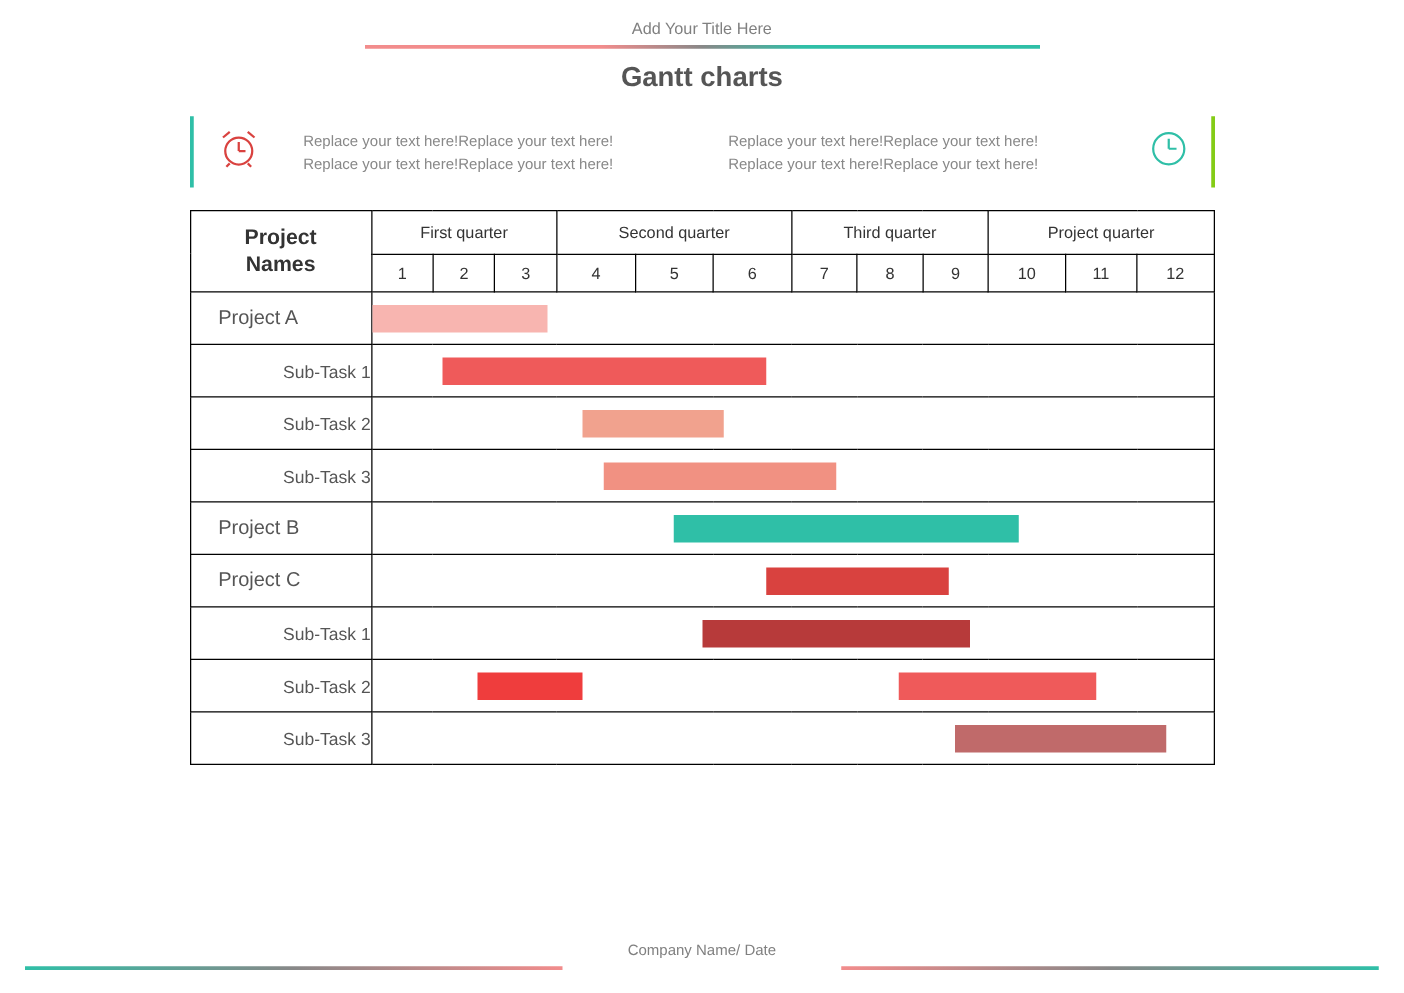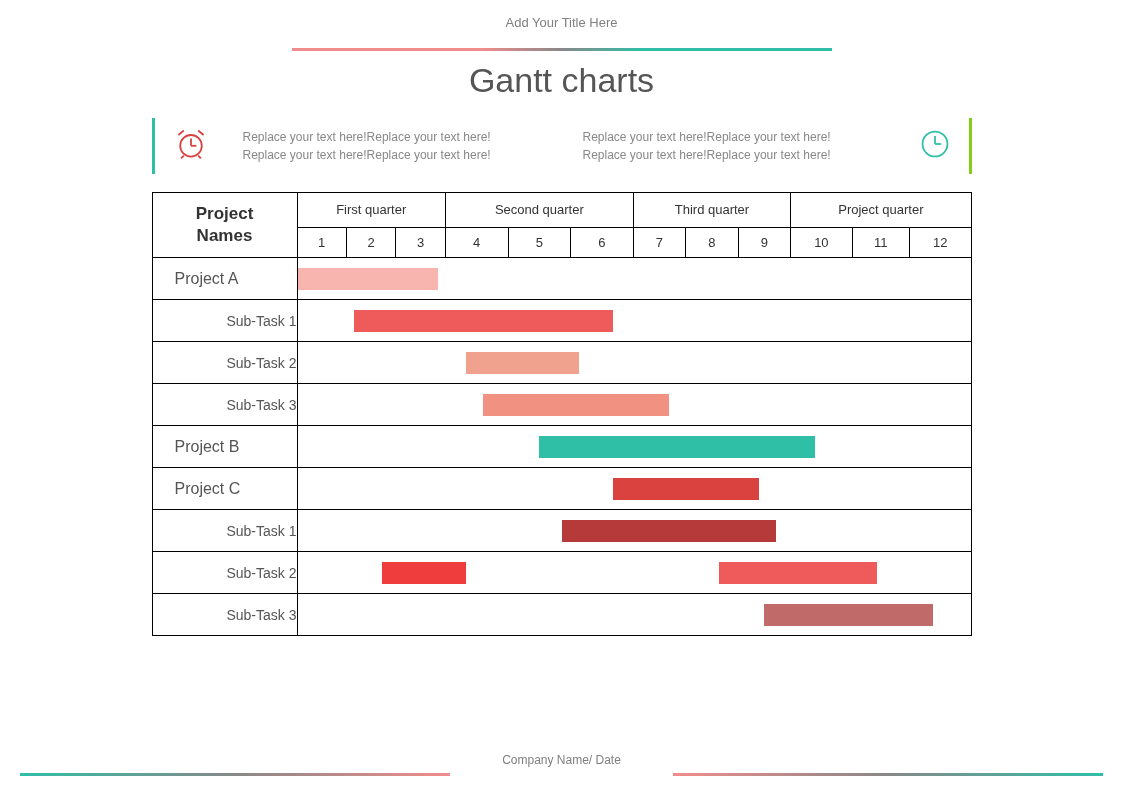--- a/index.html
+++ b/index.html
@@ -8,32 +8,32 @@
     height: 794px;
     background: #fff;
     font-family: Arial, Helvetica, sans-serif;
     position: relative;
     padding: 15px 0 0 0;
   }
   .subtitle {
     text-align: center;
     font-size: 13px;
     color: #808080;
-    margin-bottom: 18px;
+    margin-bottom: 6px;
   }
   .gradient-rule {
     height: 3px;
     width: 540px;
     margin: 0 auto 10px auto;
     background: linear-gradient(to right, #f28c8c 0%, #f28c8c 35%, #888 50%, #2fbfa7 65%, #2fbfa7 100%);
   }
   .title {
     text-align: center;
-    font-size: 34px;
-    font-weight: normal;
+    font-size: 22px;
+    font-weight: bold;
     color: #555;
     margin-bottom: 18px;
   }
   .info-bar {
     width: 820px;
     margin: 0 auto 18px auto;
     display: flex;
     align-items: center;
     border-left: 3px solid #2fbfa7;
     border-right: 3px solid #84cc16;

